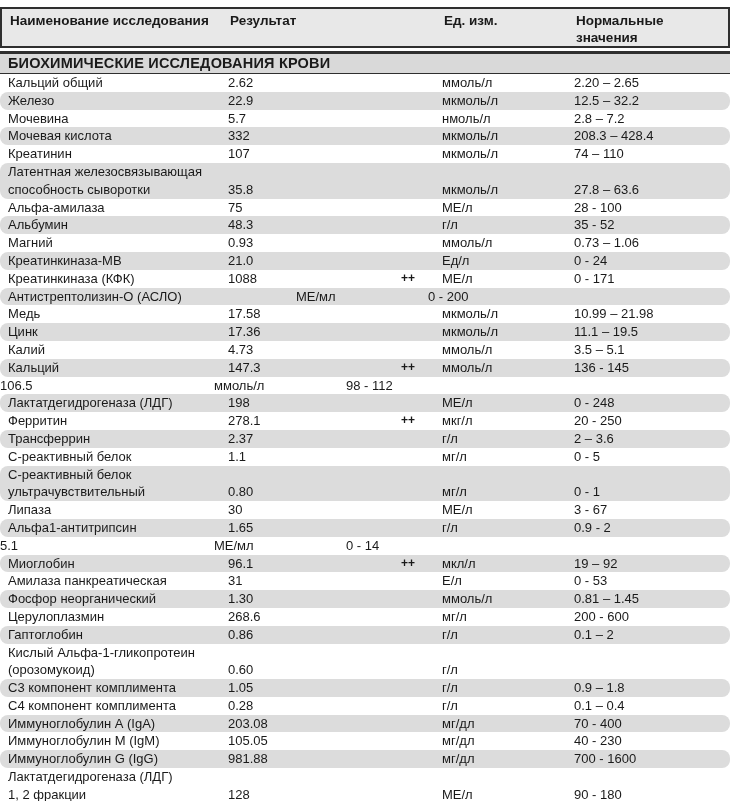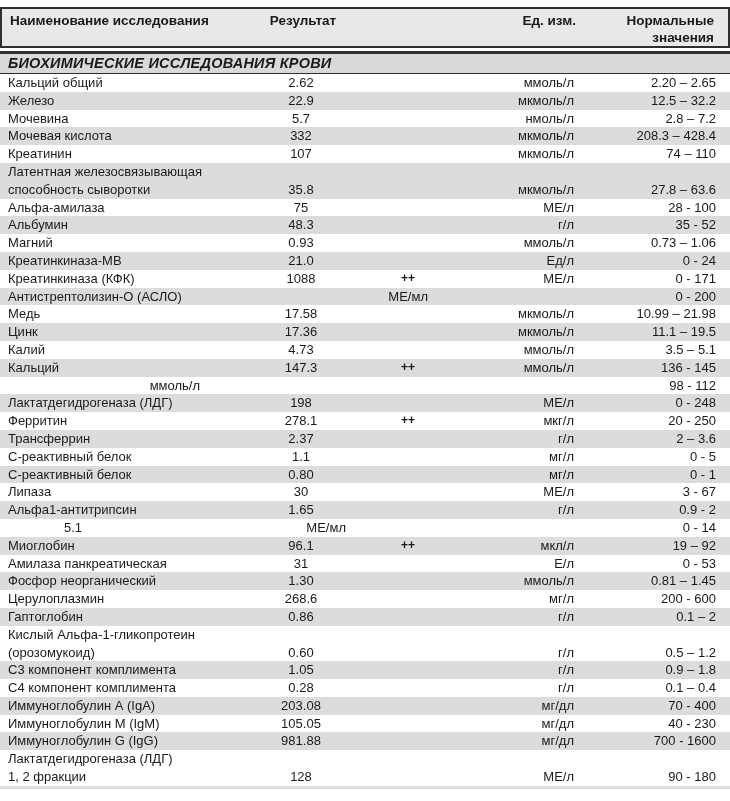--- a/index.html
+++ b/index.html
@@ -13,24 +13,24 @@
   html, body {
     margin: 0; padding: 0;
     background: #ffffff;
     color: var(--text);
     font-family: "Liberation Sans", "DejaVu Sans", sans-serif;
   }
   .report { width: 730px; margin-top: 7px; }
 
   .cell { overflow: hidden; }
   .c-name   { flex: 0 0 228px; text-align: left; padding-left: 8px; }
-  .c-result { flex: 0 0 146px; text-align: center; }
+  .c-result { flex: 0 0 146px; }
   .c-flag   { flex: 0 0 68px;  text-align: center; }
-  .c-units  { flex: 0 0 132px; text-align: right; }
-  .c-normal { flex: 1 1 auto;  text-align: right; padding-right: 14px; }
+  .c-units  { flex: 0 0 132px; text-align: left; }
+  .c-normal { flex: 1 1 auto;  text-align: left; padding-right: 14px; }
 
   .header-row {
     display: flex;
     align-items: flex-start;
     height: 41px;
     background: var(--header-bg);
     border: 2px solid var(--border);
     font-weight: bold;
     font-size: 13.5px;
     line-height: 17px;
@@ -40,30 +40,29 @@
     margin-top: 3px;
     height: 23px;
     background: var(--section-bg);
     border-top: 3px solid var(--border);
     border-bottom: 1.5px solid var(--border);
     font-weight: bold;
     font-size: 14.5px;
     line-height: 19px;
     padding-left: 8px;
     letter-spacing: 0.2px;
-    font-style: italic;
   }
   .row {
     display: flex;
     align-items: flex-end;
     font-size: 13px;
     line-height: 17.8px;
     min-height: 17.8px;
   }
-  .row.striped { background: var(--stripe-bg); }
+  .row.striped { background: var(--stripe-bg); border-radius: 8px; }
   .flag { font-weight: bold; font-size: 12px; }
   .bottom-strip { height: 3px; background: var(--stripe-bg); }
 </style>
 </head>
 <body>
 
 <div class="report">
 
   <div class="header-row">
     <div class="cell c-name">Наименование исследования</div>
@@ -233,20 +232,21 @@
     <div class="cell c-name">
           <div>Кальций</div>
         </div>
     <div class="cell c-result">147.3</div>
     <div class="cell c-flag flag">++</div>
     <div class="cell c-units">ммоль/л</div>
     <div class="cell c-normal">136 - 145</div>
   </div>
 
   <div class="row">
+    <div class="cell c-result">106.5</div>
     <div class="cell c-flag flag"></div>
     <div class="cell c-units">ммоль/л</div>
     <div class="cell c-normal">98 - 112</div>
   </div>
 
   <div class="row striped">
     <div class="cell c-name">
           <div>Лактатдегидрогеназа (ЛДГ)</div>
         </div>
     <div class="cell c-result">198</div>
@@ -281,20 +281,21 @@
         </div>
     <div class="cell c-result">1.1</div>
     <div class="cell c-flag flag"></div>
     <div class="cell c-units">мг/л</div>
     <div class="cell c-normal">0 - 5</div>
   </div>
 
   <div class="row striped">
     <div class="cell c-name">
           <div>С-реактивный белок</div>
+          <div>ультрачувствительный</div>
         </div>
     <div class="cell c-result">0.80</div>
     <div class="cell c-flag flag"></div>
     <div class="cell c-units">мг/л</div>
     <div class="cell c-normal">0 - 1</div>
   </div>
 
   <div class="row">
     <div class="cell c-name">
           <div>Липаза</div>
@@ -373,21 +374,20 @@
   </div>
 
   <div class="row">
     <div class="cell c-name">
           <div>Кислый Альфа-1-гликопротеин</div>
           <div>(орозомукоид)</div>
         </div>
     <div class="cell c-result">0.60</div>
     <div class="cell c-flag flag"></div>
     <div class="cell c-units">г/л</div>
-    <div class="cell c-normal">0.5 – 1.2</div>
   </div>
 
   <div class="row striped">
     <div class="cell c-name">
           <div>С3 компонент комплимента</div>
         </div>
     <div class="cell c-result">1.05</div>
     <div class="cell c-flag flag"></div>
     <div class="cell c-units">г/л</div>
     <div class="cell c-normal">0.9 – 1.8</div>

